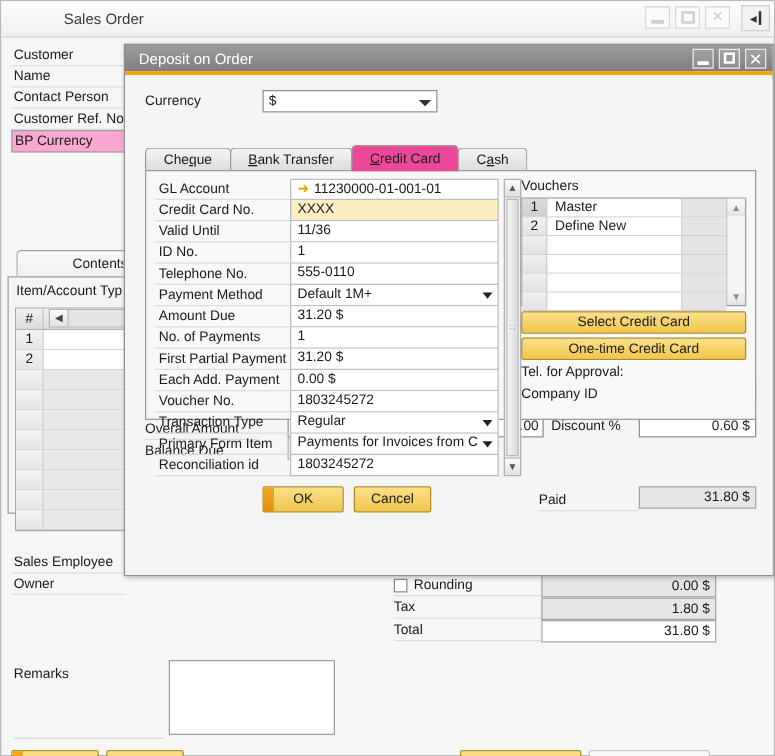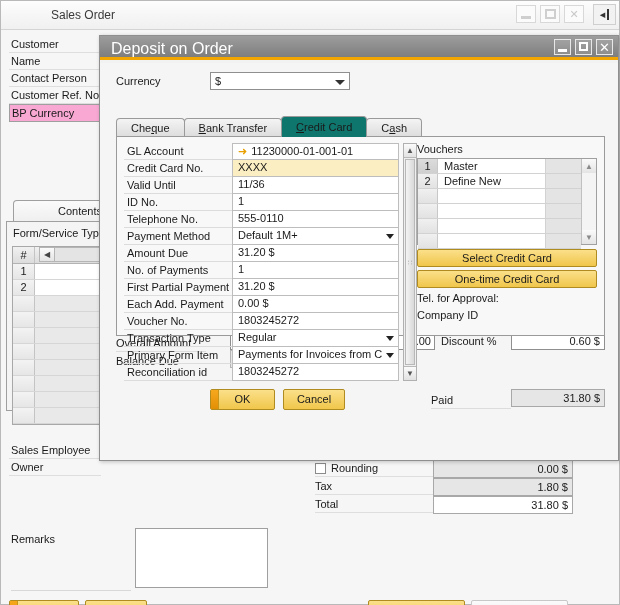--- a/index.html
+++ b/index.html
@@ -131,21 +131,21 @@
   .dlg {
     position: absolute; left: 99px; top: 35px; width: 520px; height: 426px;
     background: #f2f2f2; border: 1px solid #8f8f8f;
     box-shadow: 1px 1px 4px rgba(0,0,0,0.22);
   }
   .dlg-title {
     position: relative; height: 24px;
     background: linear-gradient(#9d9d9d, #7e7e7e);
     border-bottom: 3px solid #f0a500;
   }
-  .dlg-title .t { position:absolute; left: 11px; top: 4px; font-size: 16px; color: #fff; }
+  .dlg-title .t { position:absolute; left: 11px; top: 4px; font-size: 12px; color: #fff; }
   .dlg-ctrls { position:absolute; right: 5px; top: 3px; display:flex; gap: 4px; }
   .dlg-ctrl { width: 17px; height: 16px; border: 1px solid #e8e8e8; background: rgba(255,255,255,0.10); position: relative; }
   .dlg-ctrl .min-g { position:absolute; left: 3px; top: 9px; width: 9px; height: 3px; background: #fff; }
   .dlg-ctrl .max-g { position:absolute; left: 3px; top: 2px; width: 9px; height: 9px; border: 2px solid #fff; }
   .dlg-ctrl .cls-g { position:absolute; left:0;right:0;top:-1px; text-align:center; color:#fff; font-size:13px; line-height:17px; }
 
   .dlg-body { position: absolute; left:0; top: 27px; right:0; bottom: 0; background: #f5f5f5; }
 
   .cur-lbl { position: absolute; left: 16px; top: 12px; font-size: 11px; }
   .cur-sel {
@@ -159,21 +159,21 @@
   
   .tabs { position: absolute; left: 16px; top: 53px; height: 21px; display: flex; align-items: flex-end; }
   .tab {
     height: 19px; border: 1px solid #9a9a9a; border-bottom: none;
     border-radius: 4px 4px 0 0;
     background: linear-gradient(#f4f4f4, #dcdcdc);
     font-size: 11px; padding: 0 14px; line-height: 18px;
     margin-right: -1px; color: #1a1a1a;
   }
   .tab.active {
-    background: #0f766e; height: 21px; line-height: 20px; z-index: 3; position: relative;
+    background: #ec4899; height: 21px; line-height: 20px; z-index: 3; position: relative;
   }
   .tabpanel {
     position: absolute; left: 16px; top: 73px; width: 489px; height: 200px;
     border: 1px solid #9a9a9a; background: #f8f8f8; z-index: 1;
   }
 
   
   .fgrid { position: absolute; left: 7px; top: 6px; width: 275px; }
   .frow { display: flex; height: 17px; justify-content: center; }
   .fname {
@@ -284,21 +284,21 @@
       <div class="so-lblcol">
         <div class="so-lbl">Customer</div>
         <div class="so-lbl">Name</div>
         <div class="so-lbl">Contact Person</div>
         <div class="so-lbl">Customer Ref. No.</div>
         <div class="so-lbl boxed">BP Currency</div>
       </div>
 
       <div class="so-tab-contents">Contents</div>
       <div class="so-grid-panel">
-        <div class="so-grid-caption">Form/Service Typ</div>
+        <div class="so-grid-caption">Item/Account Typ</div>
         <div class="so-grid">
           <div class="so-grid-hdr">
             <div class="c0">#</div>
             <div class="c1">Type</div>
           </div>
           <div class="so-grid-row">
             <div class="c0">1</div>
             <div class="c1"></div>
           </div>
           <div class="so-grid-row">

